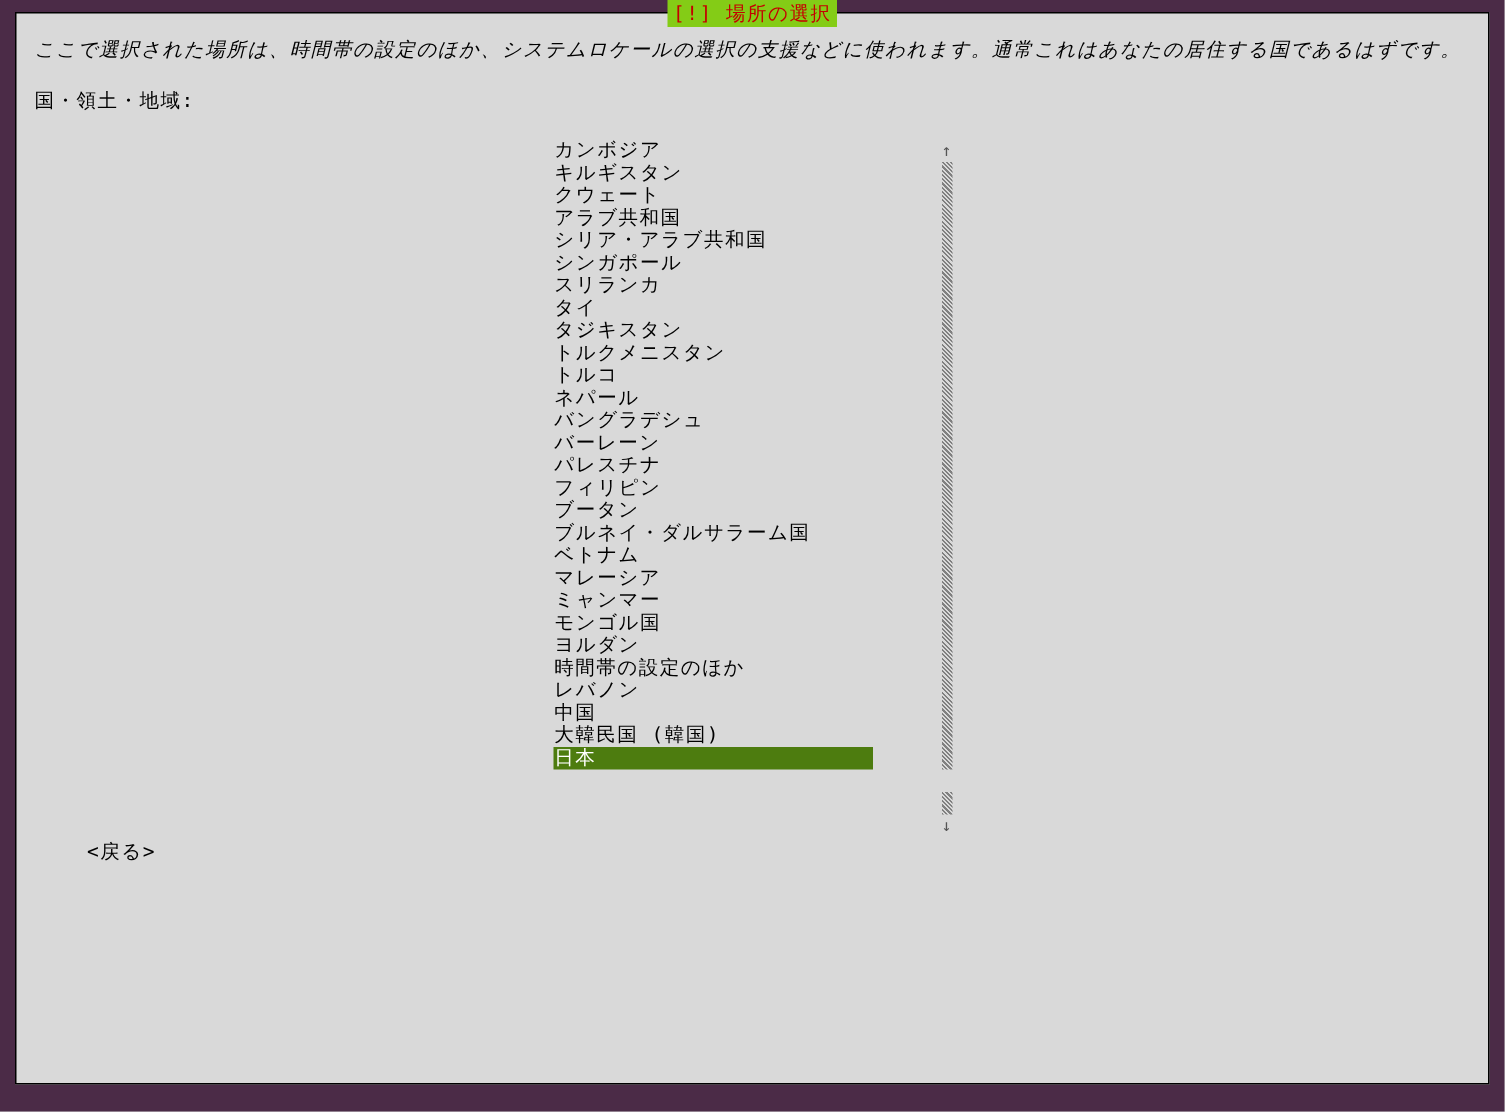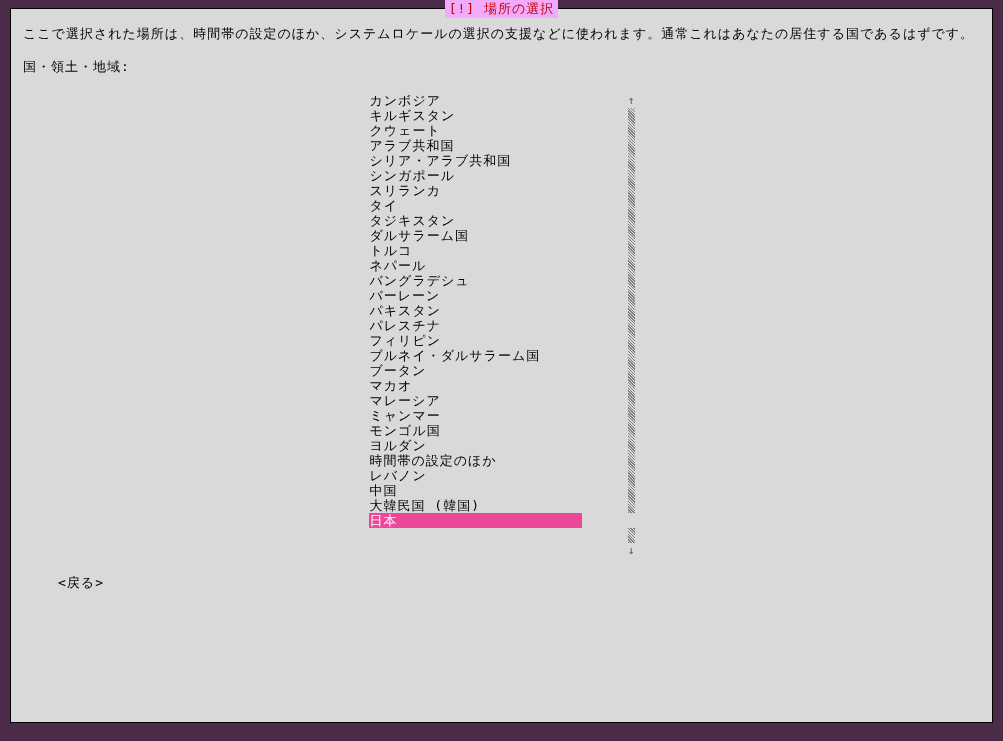--- a/index.html
+++ b/index.html
@@ -22,31 +22,32 @@
     }
     .title-wrap {
       position: absolute;
       top: -9px;
       left: 0;
       width: 100%;
       text-align: center;
     }
     .title {
       display: inline-block;
-      background: #f0abfc;
+      background: #84cc16;
       color: #c40000;
       padding: 0 4px;
       font-size: 13px;
       letter-spacing: 1px;
     }
     .desc {
       line-height: 1.55;
       margin-bottom: 14px;
       letter-spacing: 1px;
       word-break: break-all;
+      font-style: italic;
     }
     .label {
       letter-spacing: 1px;
       margin-bottom: 6px;
     }
     .list-area {
       position: relative;
       margin: 17px auto;
       width: 266px;
     }
@@ -55,21 +56,21 @@
     }
     .item {
       height: 15px;
       line-height: 15px;
       padding-left: 1px;
       letter-spacing: 1px;
       white-space: nowrap;
       cursor: pointer;
     }
     .item.selected {
-      background: #ec4899;
+      background: #4d7c0f;
       color: #fff;
     }
     .scroll {
       position: absolute;
       right: 0;
       top: 0;
       width: 7px;
     }
     .scroll-arrow {
       height: 15px;
@@ -110,31 +111,30 @@
     <div class="list" id="list">
         <div class="item">カンボジア</div>
         <div class="item">キルギスタン</div>
         <div class="item">クウェート</div>
         <div class="item">アラブ共和国</div>
         <div class="item">シリア・アラブ共和国</div>
         <div class="item">シンガポール</div>
         <div class="item">スリランカ</div>
         <div class="item">タイ</div>
         <div class="item">タジキスタン</div>
-        <div class="item">ダルサラーム国</div>
+        <div class="item">トルクメニスタン</div>
         <div class="item">トルコ</div>
         <div class="item">ネパール</div>
         <div class="item">バングラデシュ</div>
         <div class="item">バーレーン</div>
-        <div class="item">パキスタン</div>
         <div class="item">パレスチナ</div>
         <div class="item">フィリピン</div>
+        <div class="item">ブータン</div>
         <div class="item">ブルネイ・ダルサラーム国</div>
-        <div class="item">ブータン</div>
-        <div class="item">マカオ</div>
+        <div class="item">ベトナム</div>
         <div class="item">マレーシア</div>
         <div class="item">ミャンマー</div>
         <div class="item">モンゴル国</div>
         <div class="item">ヨルダン</div>
         <div class="item">時間帯の設定のほか</div>
         <div class="item">レバノン</div>
         <div class="item">中国</div>
         <div class="item">大韓民国 (韓国)</div>
         <div class="item selected">日本</div>
       </div>

